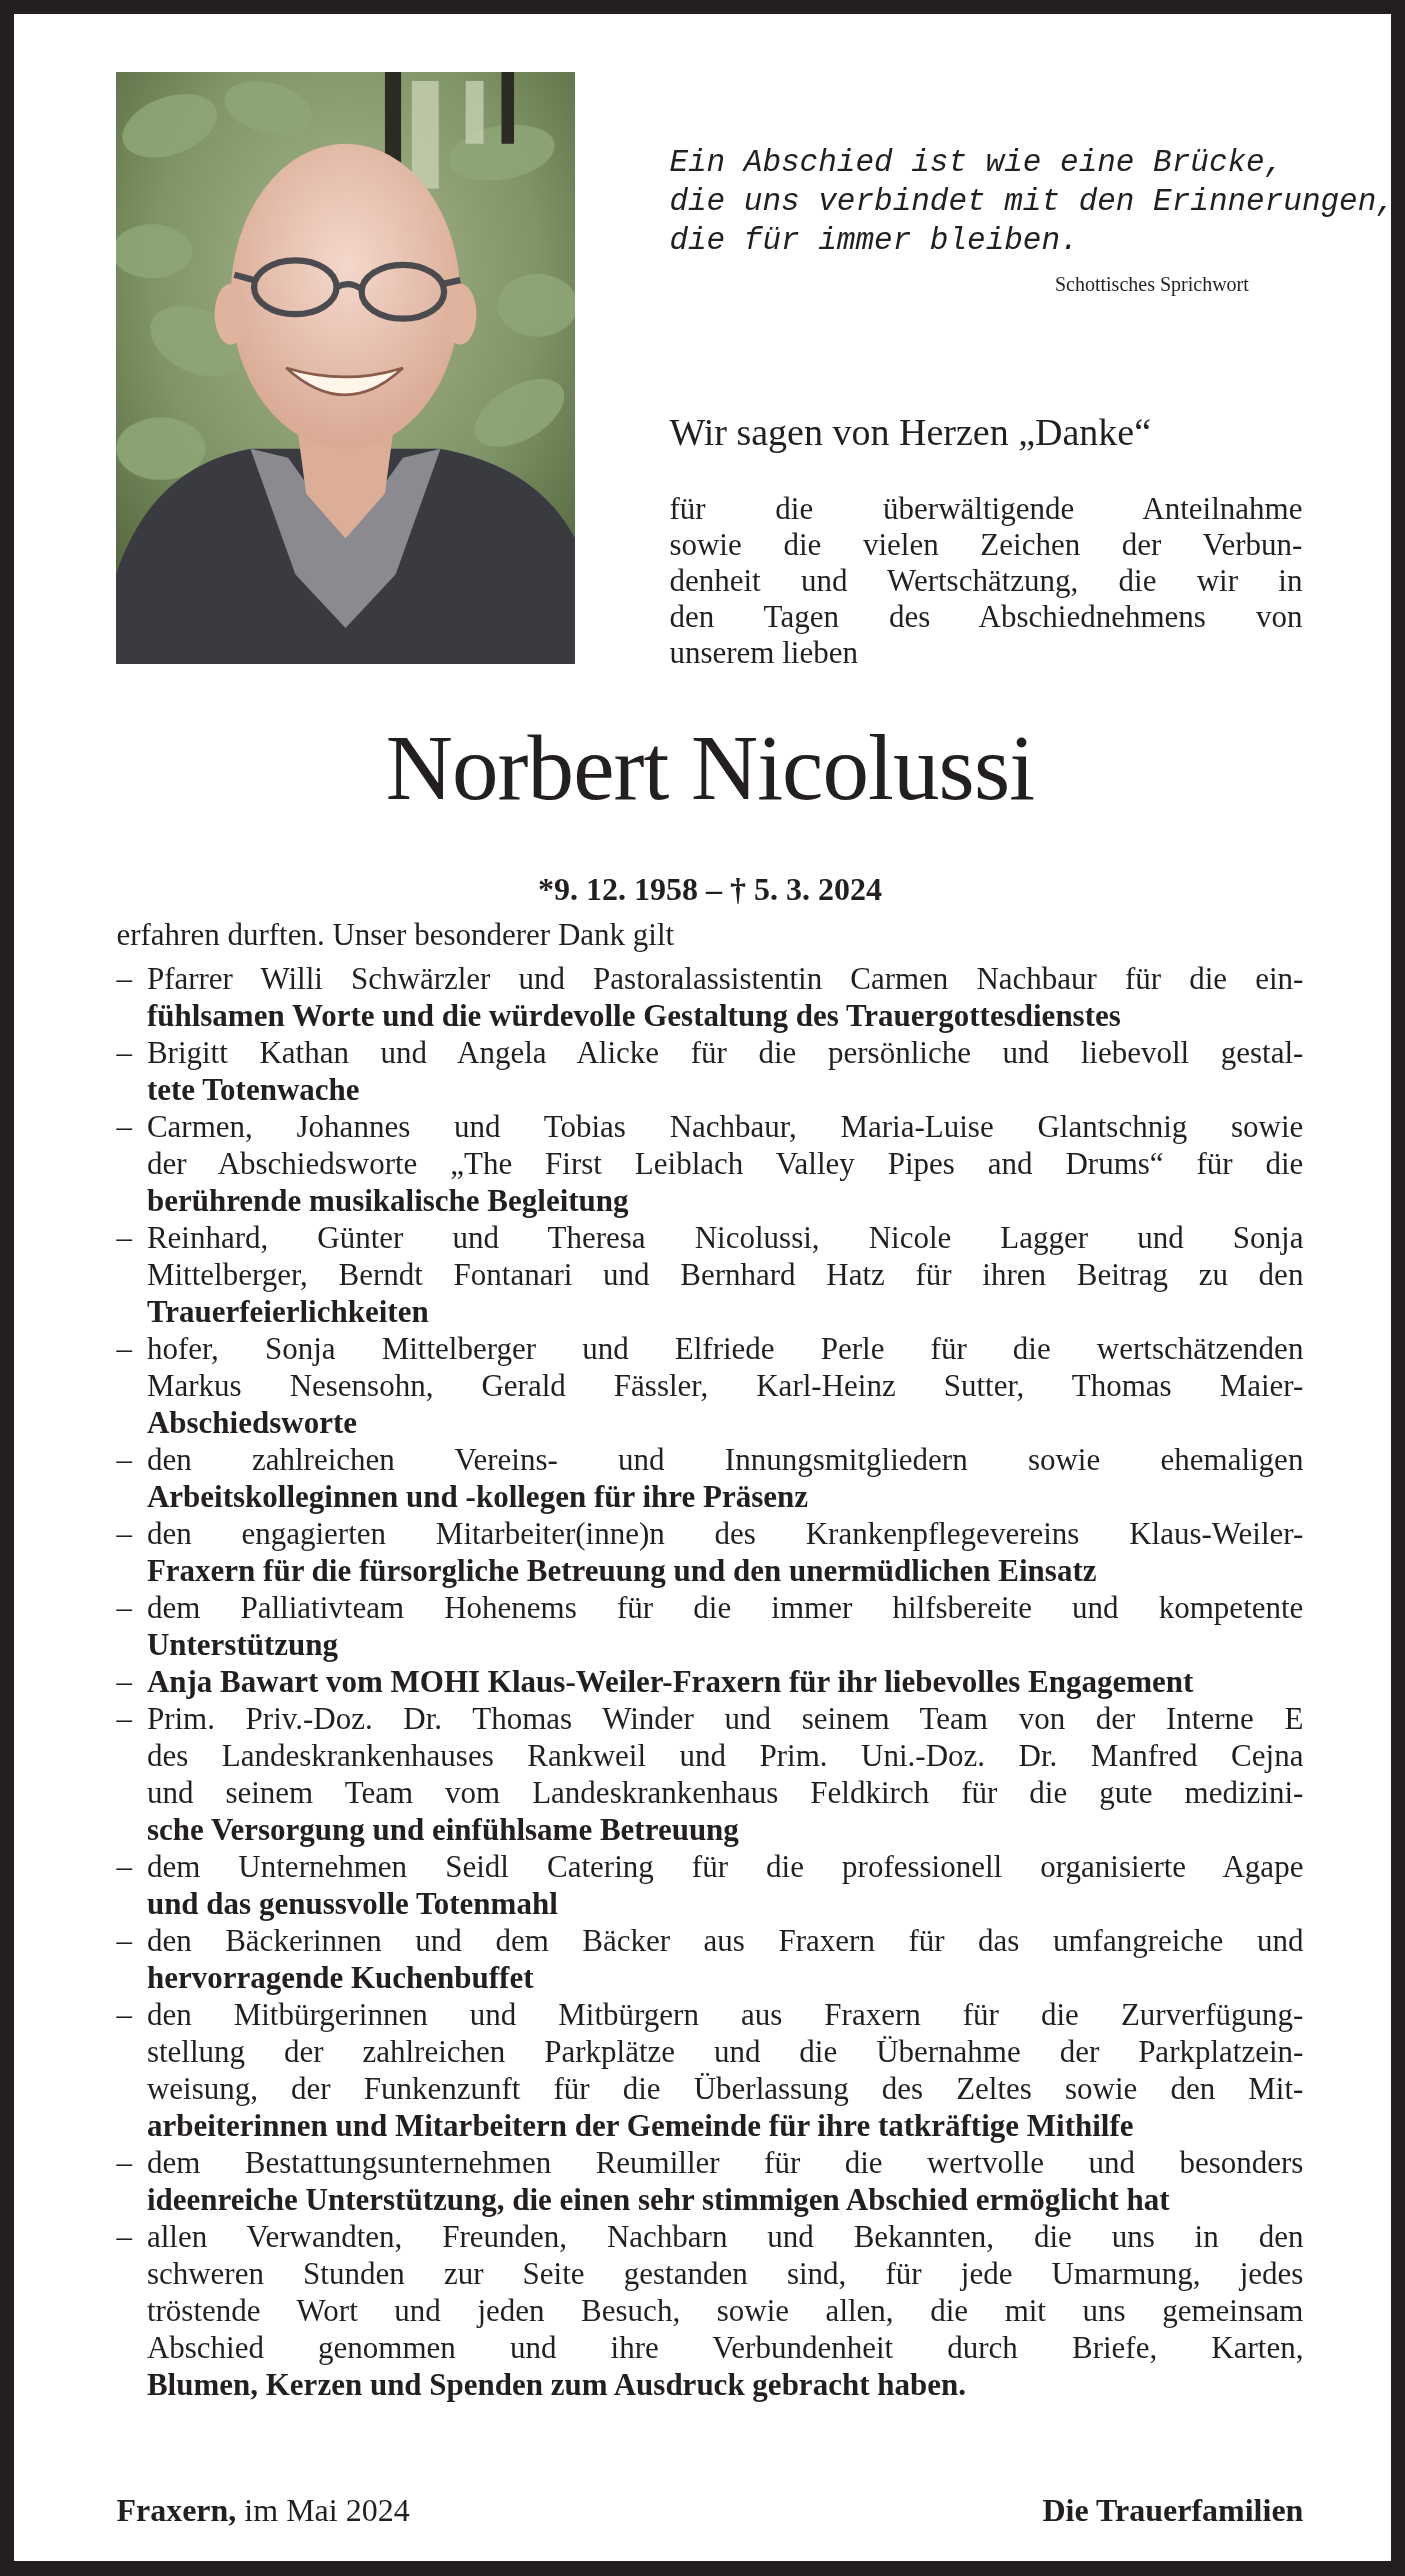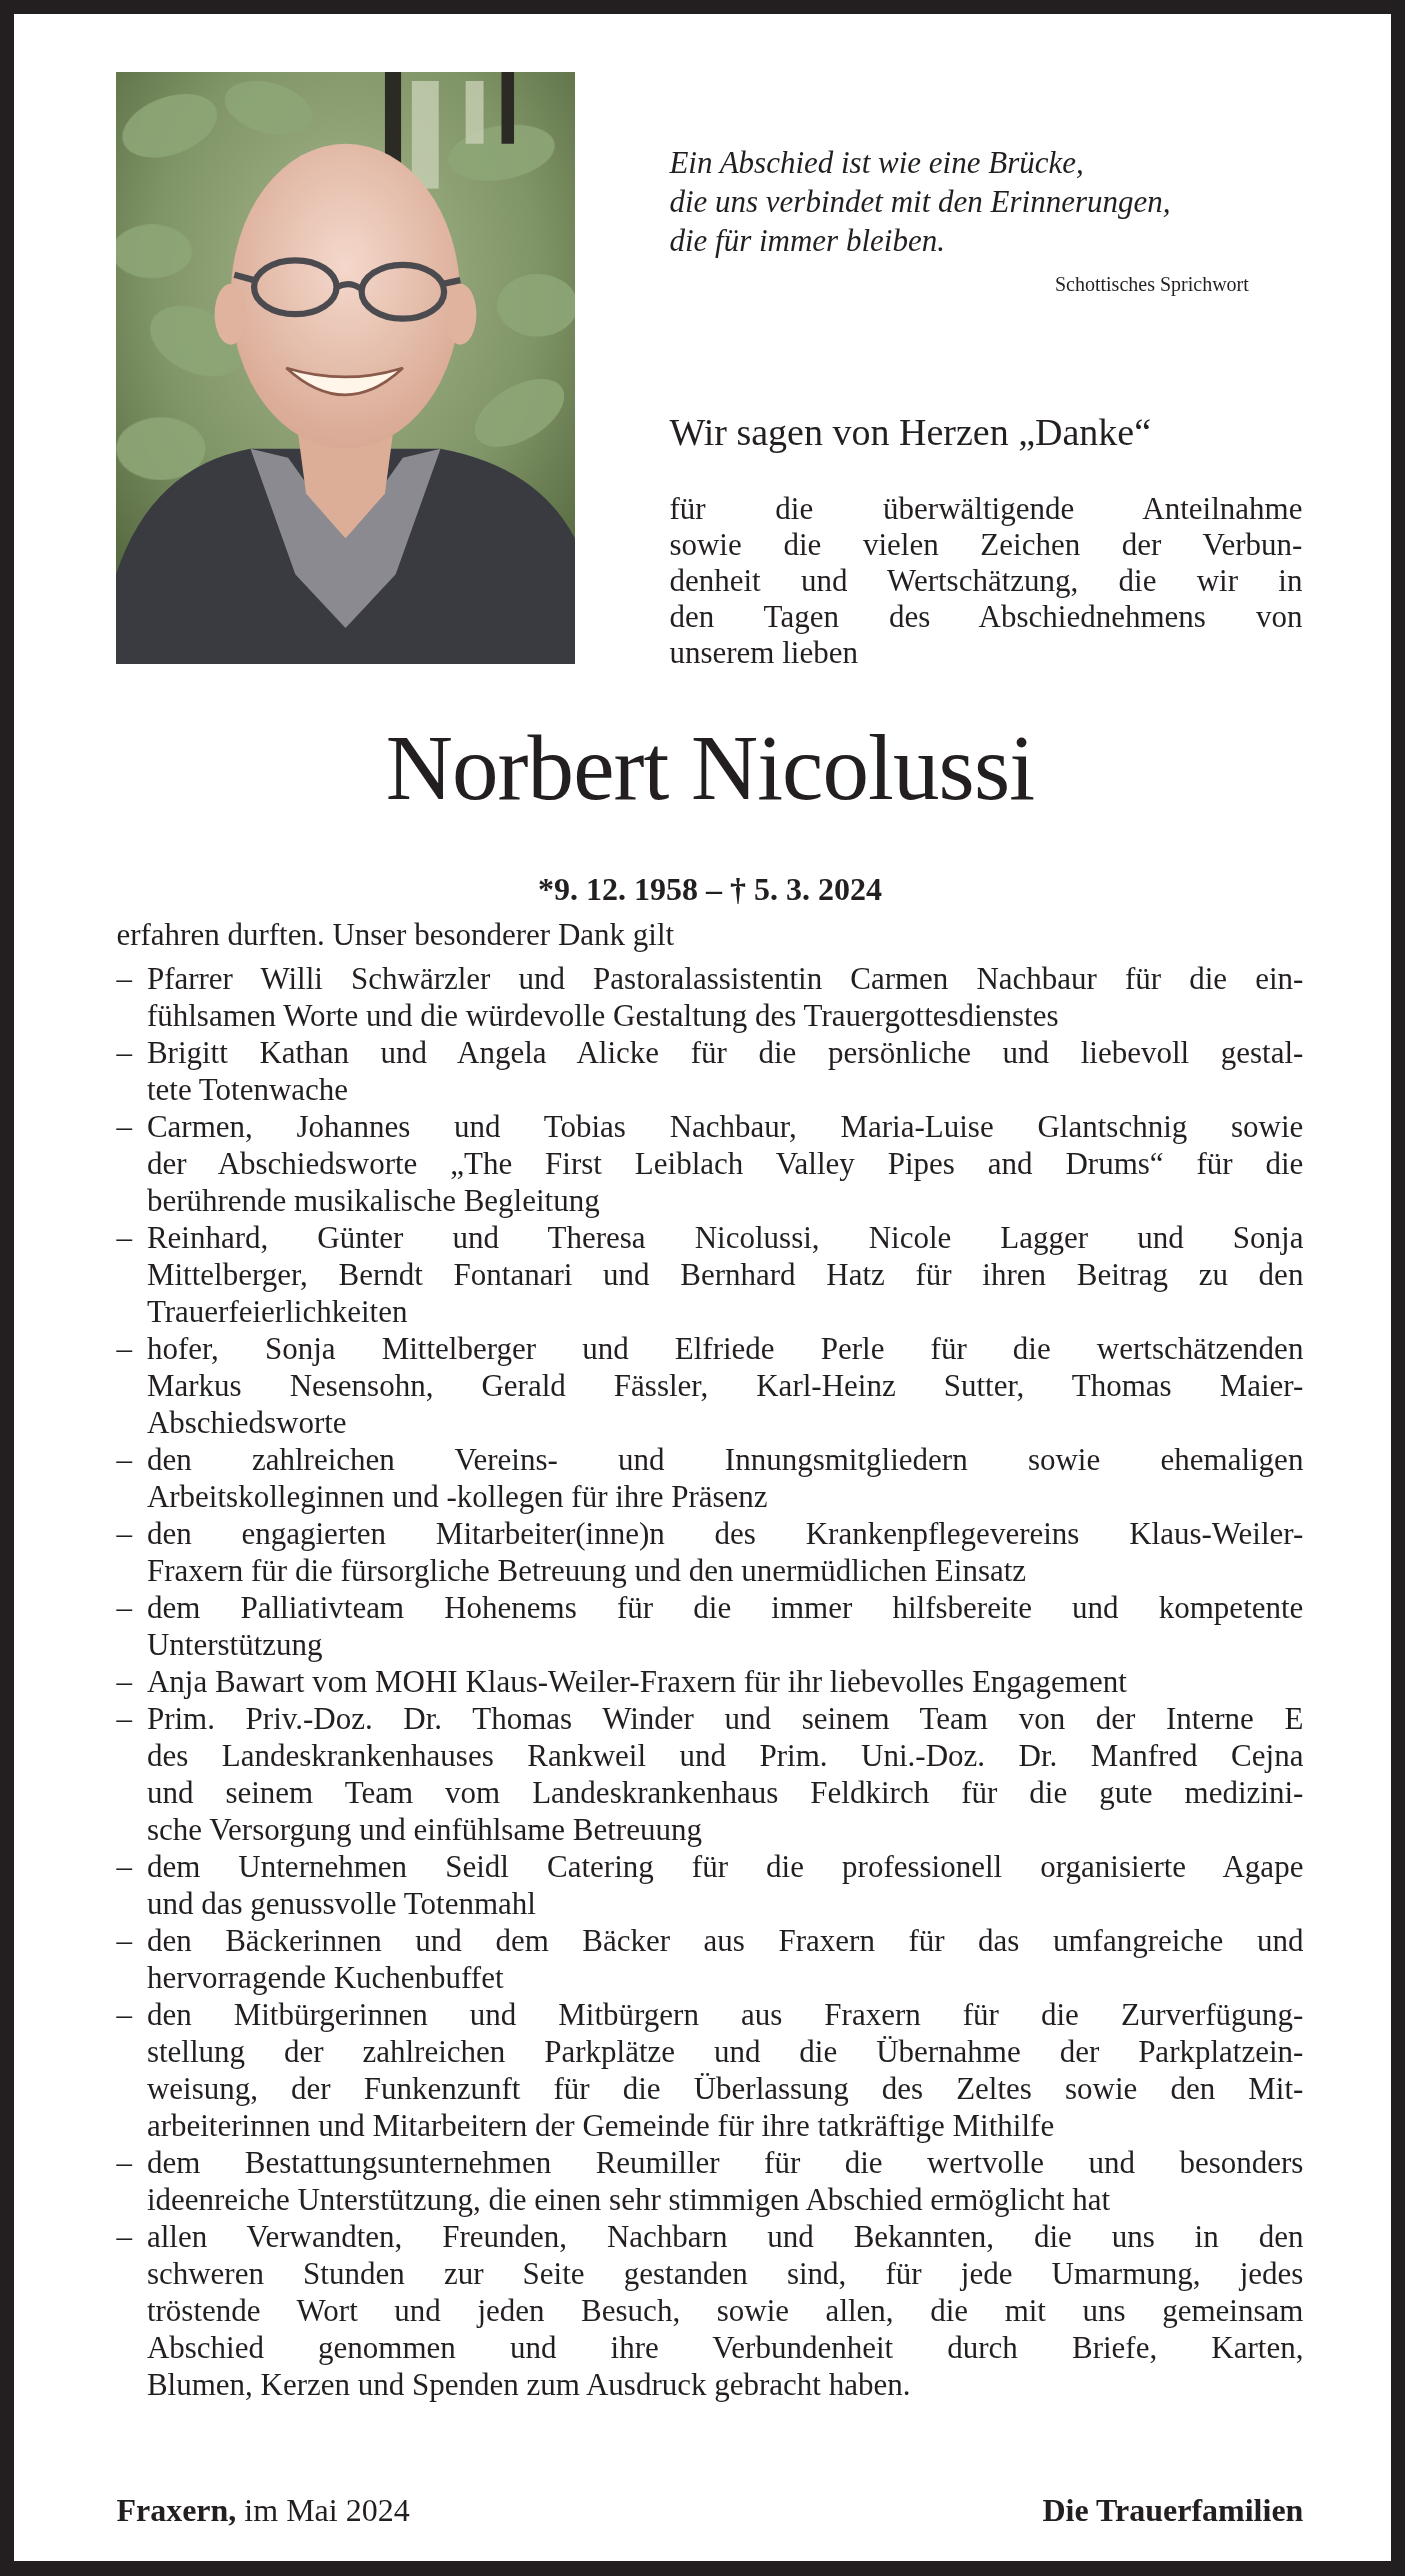--- a/index.html
+++ b/index.html
@@ -38,20 +38,21 @@
     position: absolute;
     left: 553px; top: 129px;
     width: 583px;
   }
   .quote-line {
     font-style: italic;
     font-size: 31px;
     line-height: 39px;
     display: block;
     white-space: nowrap;
+    font-family: Liberation Mono, monospace;
   }
   .quote-source {
     display: block;
     text-align: right;
     font-size: 20px;
     line-height: 32px;
     margin-top: 7.2px;
     padding-right: 3.6px;
   }
   .thanks-heading {
@@ -119,21 +120,21 @@
     left: 0; top: 0;
     width: 18px;
   }
   .thanks-item .line {
     display: block;
     white-space: nowrap;
     text-align: justify;
     text-align-last: justify;
     overflow: hidden;
   }
-  .thanks-item .line.last { text-align-last: left; }
+  .thanks-item .line.last { text-align-last: left; font-weight: bold; }
 
   
   .place-date {
     position: absolute;
     left: 0; top: 2477px;
     font-size: 32px;
     line-height: 39px;
     white-space: nowrap;
     font-family: Liberation Serif, serif;
   }

